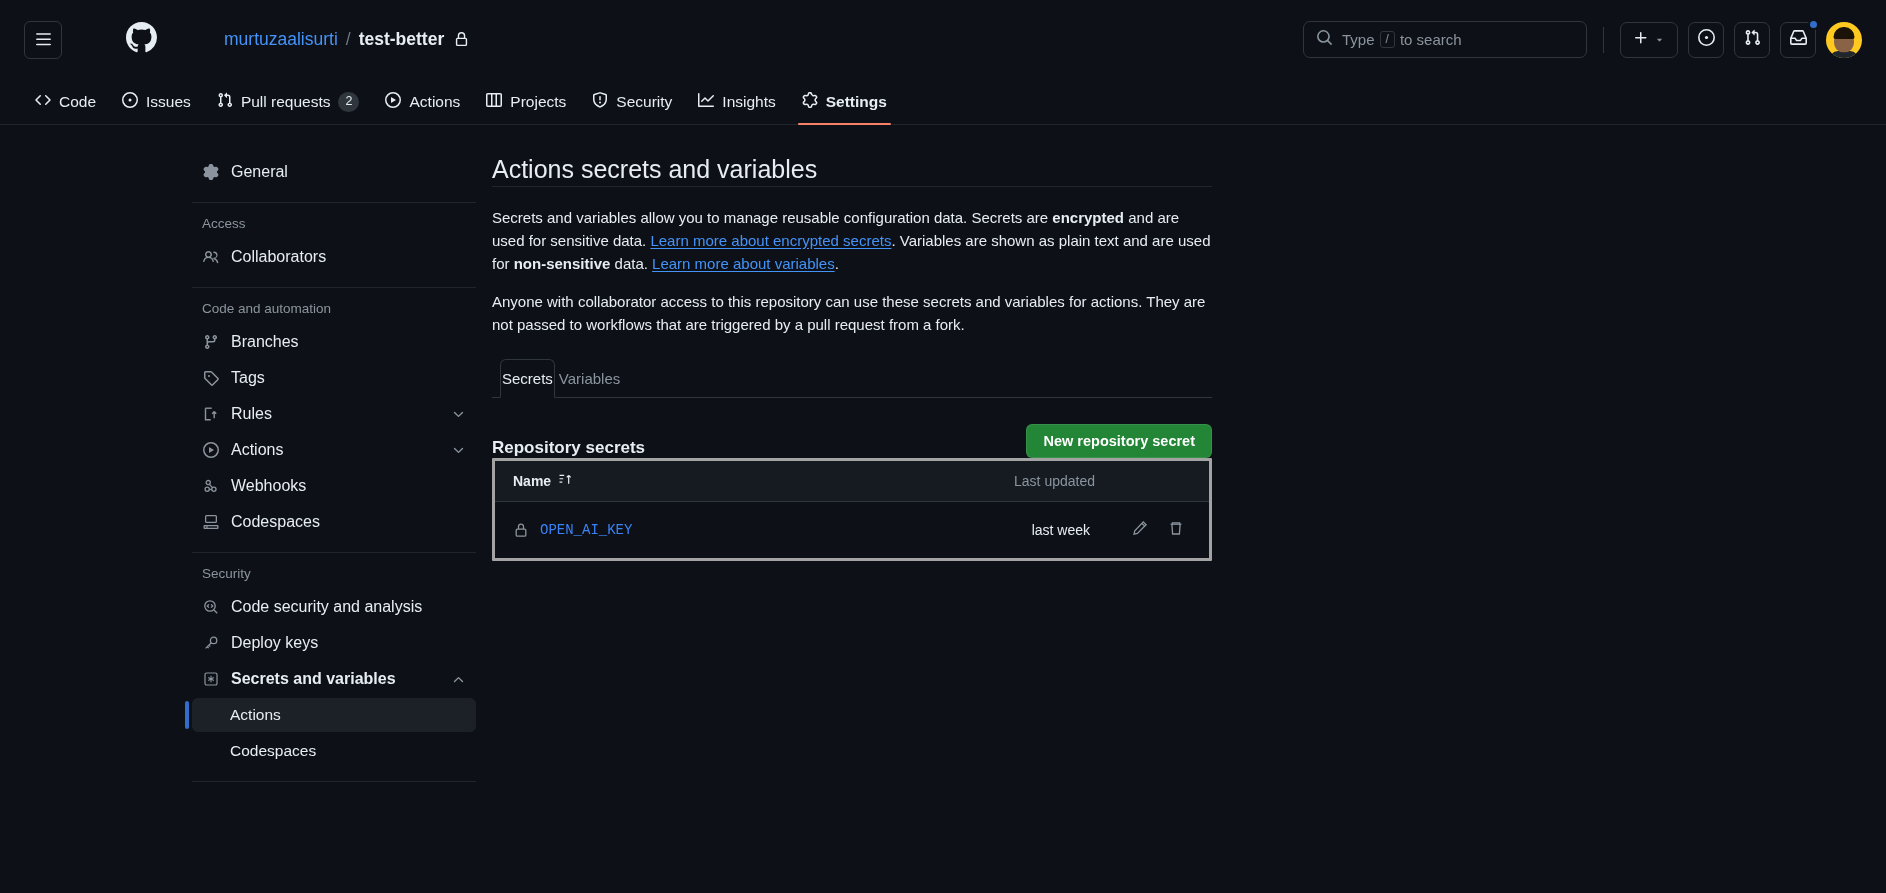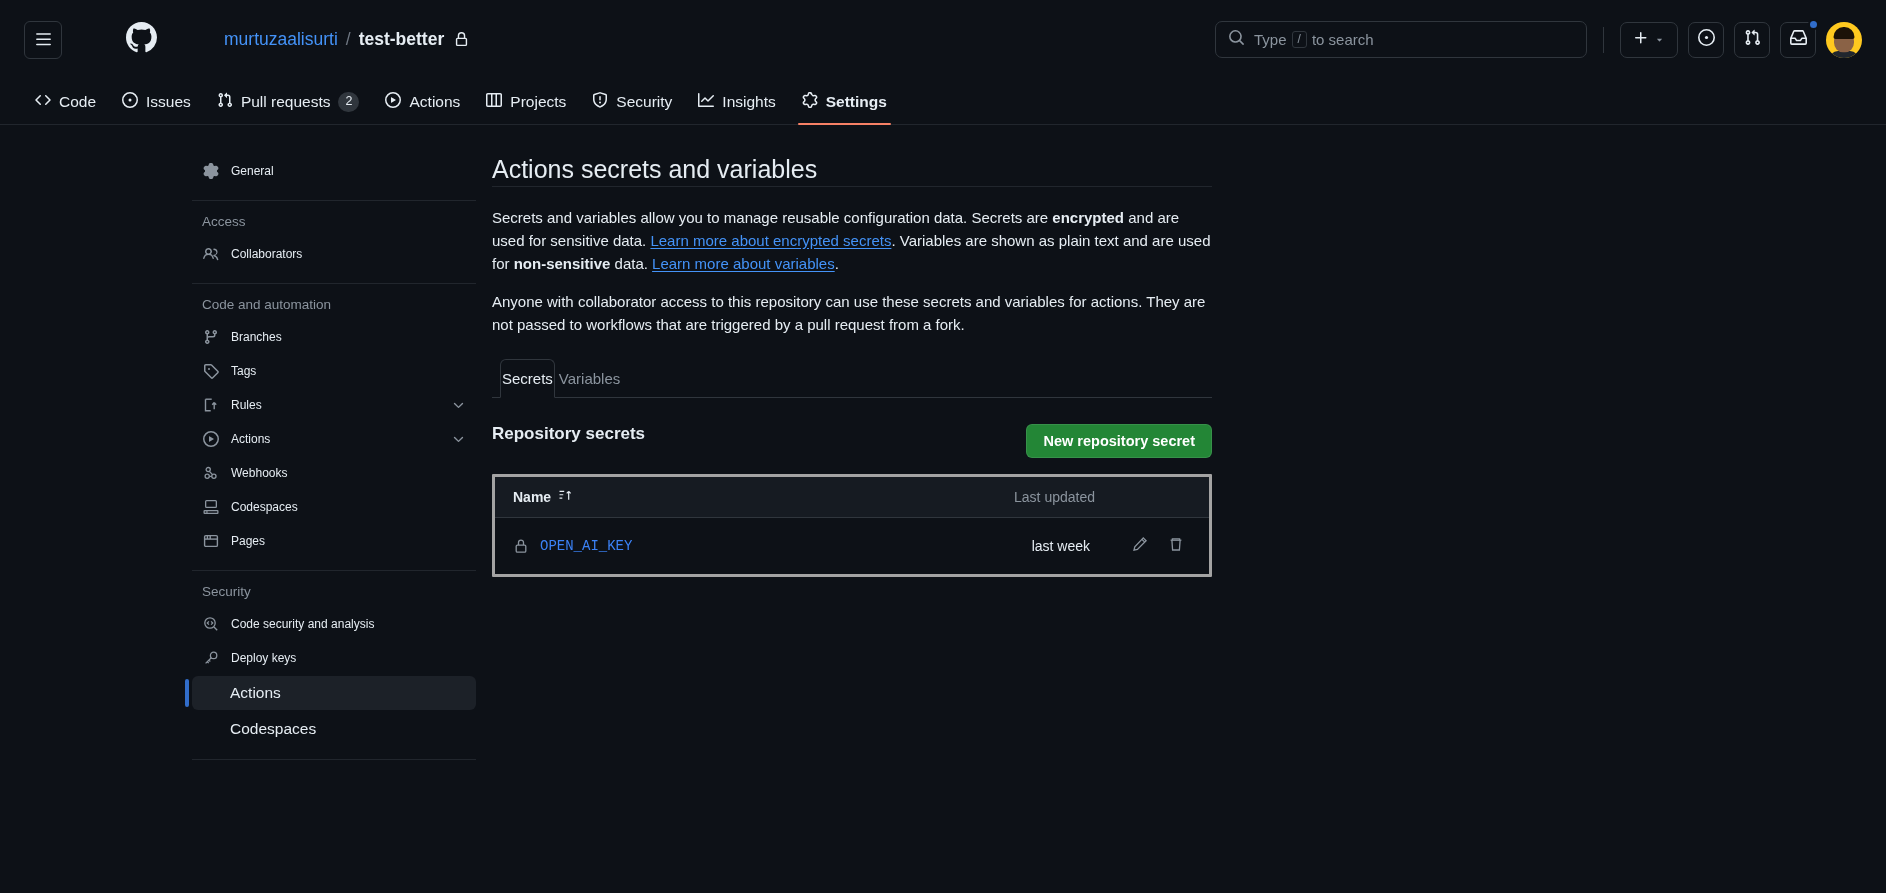--- a/index.html
+++ b/index.html
@@ -46,21 +46,21 @@
   .breadcrumb .repo { color: #e6edf3; font-weight: 600; }
   .breadcrumb .lock { display: inline-flex; margin-left: 2px; }
 
   .header-right {
     margin-left: auto;
     display: flex;
     align-items: center;
     gap: 10px;
   }
   .search-box {
-    width: 372px;
+    width: 284px;
     height: 37px;
     border: 1px solid #30363d;
     border-radius: 7px;
     display: flex;
     align-items: center;
     padding: 0 12px;
     gap: 9px;
     background: #0d1117;
     cursor: text;
   }
@@ -193,21 +193,21 @@
     margin-left: 192px;
     flex-shrink: 0;
     padding-right: 16px;
   }
   .side-item {
     display: flex;
     align-items: center;
     gap: 11px;
     padding: 8px 10px 8px 10px;
     border-radius: 6px;
-    font-size: 12px;
+    font-size: 16px;
     color: #e6edf3;
     cursor: pointer;
     margin-bottom: 2px;
     position: relative;
   }
   .side-item .ico { width: 18px; display: flex; align-items: center; justify-content: center; flex-shrink: 0;}
   .side-item .chev { margin-left: auto; display: flex; align-items: center; }
   .side-item.bold { font-weight: 600; }
   .side-heading {
     font-size: 13.5px;
@@ -288,23 +288,22 @@
   }
   .tab.active {
     color: #e6edf3;
     background: #0d1117;
     border-color: #30363d;
     border-bottom-color: #0d1117;
   }
 
   .section-head {
     display: flex;
-    align-items: flex-start;
+    align-items: flex-end;
     margin-top: 26px;
-    margin-bottom: 16px;
   }
   .section-head h3 {
     font-size: 17px;
     font-weight: 600;
     color: #e6edf3;
   }
   .btn-green {
     margin-left: auto;
     background: #238636;
     color: #ffffff;
@@ -603,30 +602,20 @@
 
     <div class="side-item">
       <span class="ico">
           <svg width="16" height="16" viewBox="0 0 16 16" fill="#8b949e">
             <path d="M3.5 1h9A1.5 1.5 0 0 1 14 2.5v5A1.5 1.5 0 0 1 12.5 9h-9A1.5 1.5 0 0 1 2 7.5v-5A1.5 1.5 0 0 1 3.5 1Zm0 1.3a.2.2 0 0 0-.2.2v5c0 .11.09.2.2.2h9a.2.2 0 0 0 .2-.2v-5a.2.2 0 0 0-.2-.2ZM1.5 11h13a1 1 0 0 1 1 1v2a1 1 0 0 1-1 1h-13a1 1 0 0 1-1-1v-2a1 1 0 0 1 1-1Zm.3 1.3v1.4h12.4v-1.4Zm1 .2h2v1h-2Z"></path>
           </svg>
         </span>
       <span>Codespaces</span>
     </div>
 
-    <div class="side-item">
-      <span class="ico">
-          <svg width="16" height="16" viewBox="0 0 16 16" fill="none" stroke="#8b949e" stroke-width="1.4">
-            <rect x="1.6" y="2.6" width="12.8" height="10.8" rx="1.2"></rect>
-            <path d="M1.6 6.1h12.8"></path>
-            <path d="M4.4 2.9v3M7.2 2.9v3"></path>
-          </svg>
-        </span>
-      <span>Pages</span>
-    </div>
 
     <div class="side-divider"></div>
 
     <div class="side-heading">Security</div>
 
     <div class="side-item">
       <span class="ico">
           <svg width="16" height="16" viewBox="0 0 16 16" fill="none" stroke="#8b949e" stroke-width="1.3">
             <circle cx="7" cy="7" r="5.2"></circle>
             <path d="m11 11 3.2 3.2"></path>
@@ -639,20 +628,34 @@
     <div class="side-item">
       <span class="ico">
           <svg width="16" height="16" viewBox="0 0 16 16" fill="none" stroke="#8b949e" stroke-width="1.3">
             <circle cx="10.6" cy="5.4" r="3.2"></circle>
             <path d="M8.3 7.7 2.6 13.4M4.3 11.7l1.4 1.4M5.9 10.1l1.4 1.4"></path>
           </svg>
         </span>
       <span>Deploy keys</span>
     </div>
 
+    <div class="side-item bold">
+      <span class="ico">
+          <svg width="16" height="16" viewBox="0 0 16 16" fill="none" stroke="#8b949e" stroke-width="1.2">
+            <rect x="2" y="2" width="12" height="12" rx="1.6"></rect>
+            <path d="M8 4.8v6.4M5.2 6.4l5.6 3.2M10.8 6.4 5.2 9.6" stroke-width="1.1"></path>
+          </svg>
+        </span>
+      <span>Secrets and variables</span>
+      <span class="chev">
+          <svg width="15" height="15" viewBox="0 0 16 16" fill="#8b949e">
+            <path d="M3.22 10.78a.749.749 0 0 1 0-1.06l4.25-4.25a.749.749 0 0 1 1.06 0l4.25 4.25a.749.749 0 1 1-1.06 1.06L8 7.061l-3.72 3.719a.749.749 0 0 1-1.06 0Z"></path>
+          </svg>
+        </span>
+    </div>
 
     <div class="sub-item selected">
       <span>Actions</span>
     </div>
     <div class="sub-item">
       <span>Codespaces</span>
     </div>
 
     <div class="side-divider"></div>
   </div>

